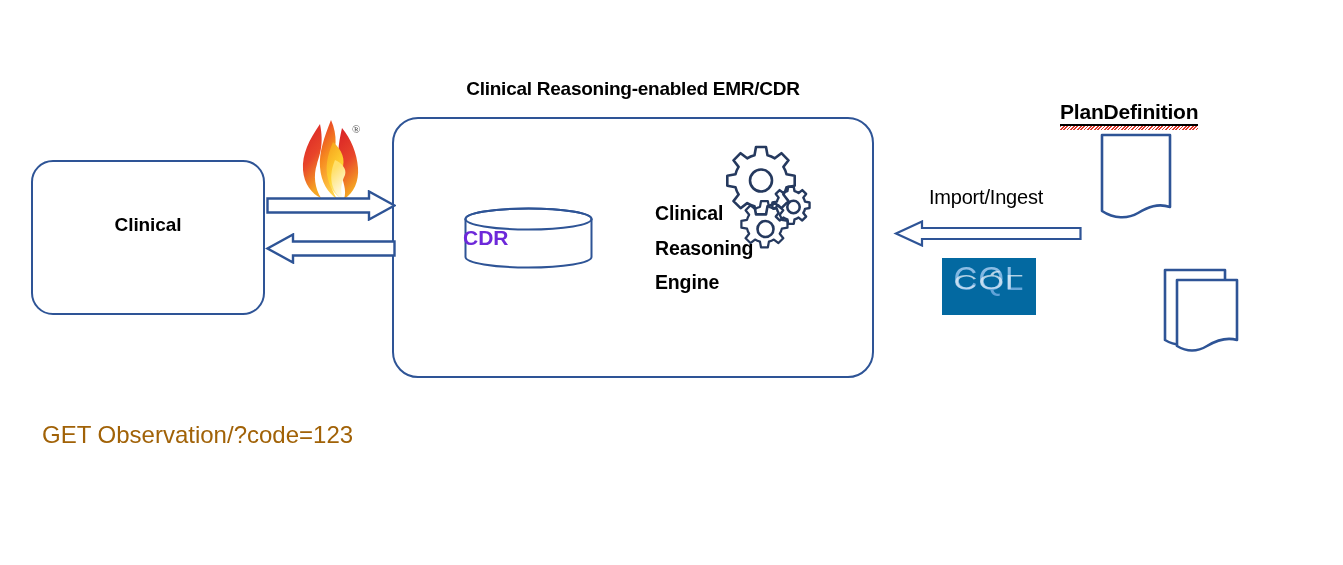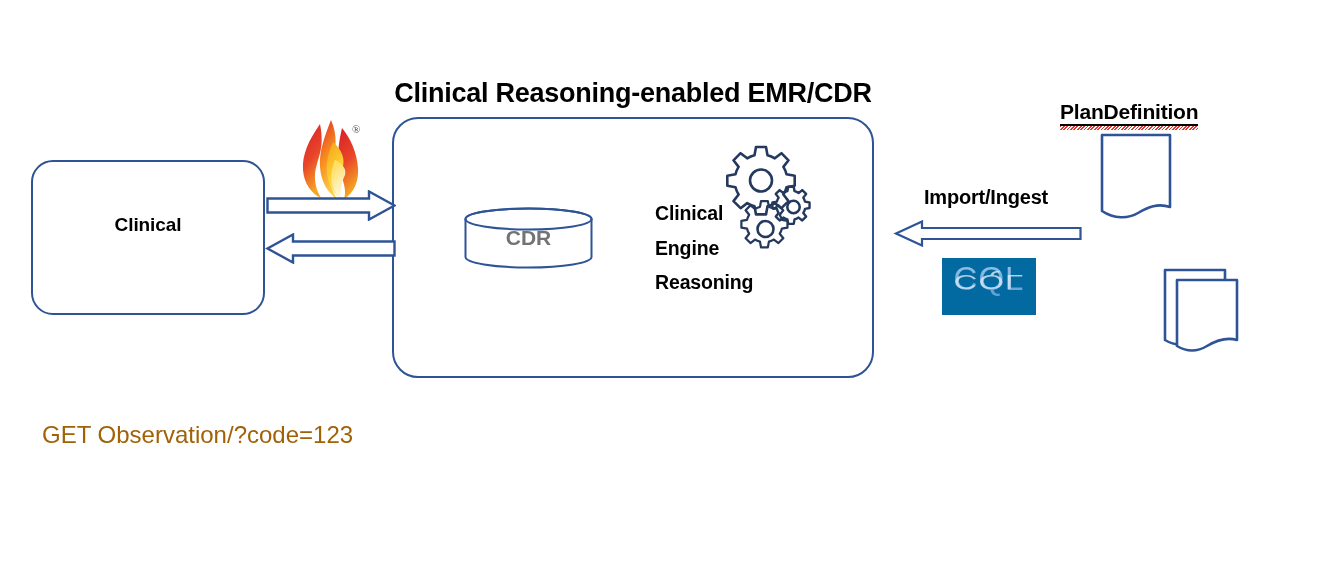--- a/index.html
+++ b/index.html
@@ -55,40 +55,39 @@
     top: 50px;
   }
 
   
   #emr-title {
     position: absolute;
     left: 392px; top: 78px;
     width: 482px;
     text-align: center;
     font-weight: bold;
-    font-size: 27px;
+    font-size: 19px;
     letter-spacing: -0.25px;
     color: #000;
   }
 
   
   #cdr-cyl {
     position: absolute;
     left: 463px; top: 207px;
     width: 131px; height: 62px;
   }
   #cdr-cyl svg { display: block; }
   #cdr-label {
     position: absolute;
     left: 463px; top: 226px;
     width: 131px;
-    text-align: center;
     font-weight: bold;
     font-size: 21px;
-    color: #737373;
+    color: #6d28d9;
   }
 
   
   #cre-label {
     position: absolute;
     left: 655px; top: 196px;
     width: 180px;
     font-weight: bold;
     font-size: 19.5px;
     line-height: 1.78;
@@ -122,21 +121,21 @@
 
   #arrow-request  { left: 266px; top: 190px; width: 130px; height: 31px; }
   #arrow-response { left: 259px; top: 233px; width: 137px; height: 31px; }
   #arrow-import   { left: 890px; top: 220px; width: 192px; height: 27px; }
 
   #import-label {
     position: absolute;
     left: 890px; top: 186px;
     width: 192px;
     text-align: center;
-    font-weight: bold;
+    font-weight: normal;
     font-size: 20px;
     letter-spacing: -0.2px;
     color: #000;
   }
 
   
   .reslabel {
     position: absolute;
     font-weight: bold;
     font-size: 21px;
@@ -259,22 +258,22 @@
         <circle cx="79.5" cy="66" r="6.2"></circle>
 
         <path d="M44 62 l8 0 1.2 6.6 a19 19 0 0 1 5.8 2.4 l5.3-4.1 5.6 5.6 -4.1 5.3 a19 19 0 0 1 2.4 5.8 l6.6 1.2 0 8 -6.6 1.2 a19 19 0 0 1 -2.4 5.8 l4.1 5.3 -5.6 5.6 -5.3-4.1 a19 19 0 0 1 -5.8 2.4 l-1.2 6.6 -8 0 -1.2-6.6 a19 19 0 0 1 -5.8-2.4 l-5.3 4.1 -5.6-5.6 4.1-5.3 a19 19 0 0 1 -2.4-5.8 l-6.6-1.2 0-8 6.6-1.2 a19 19 0 0 1 2.4-5.8 l-4.1-5.3 5.6-5.6 5.3 4.1 a19 19 0 0 1 5.8-2.4 z" transform="translate(4,0) scale(0.86) translate(6,8)"></path>
         <circle cx="51.5" cy="88" r="8"></circle>
       </g>
     </svg>
   </div>
 
   <div id="cre-label">
     <div>Clinical</div>
+    <div>Reasoning</div>
     <div>Engine</div>
-    <div>Reasoning</div>
   </div>
 
   <div class="rbox" id="clinical-app-box">
     <div class="boxlabel" id="clinical-app-label">
       <div>Clinical</div>
     </div>
   </div>
 
   <div id="fhir-logo">
     <svg width="66" height="88" viewBox="0 0 66 88">

